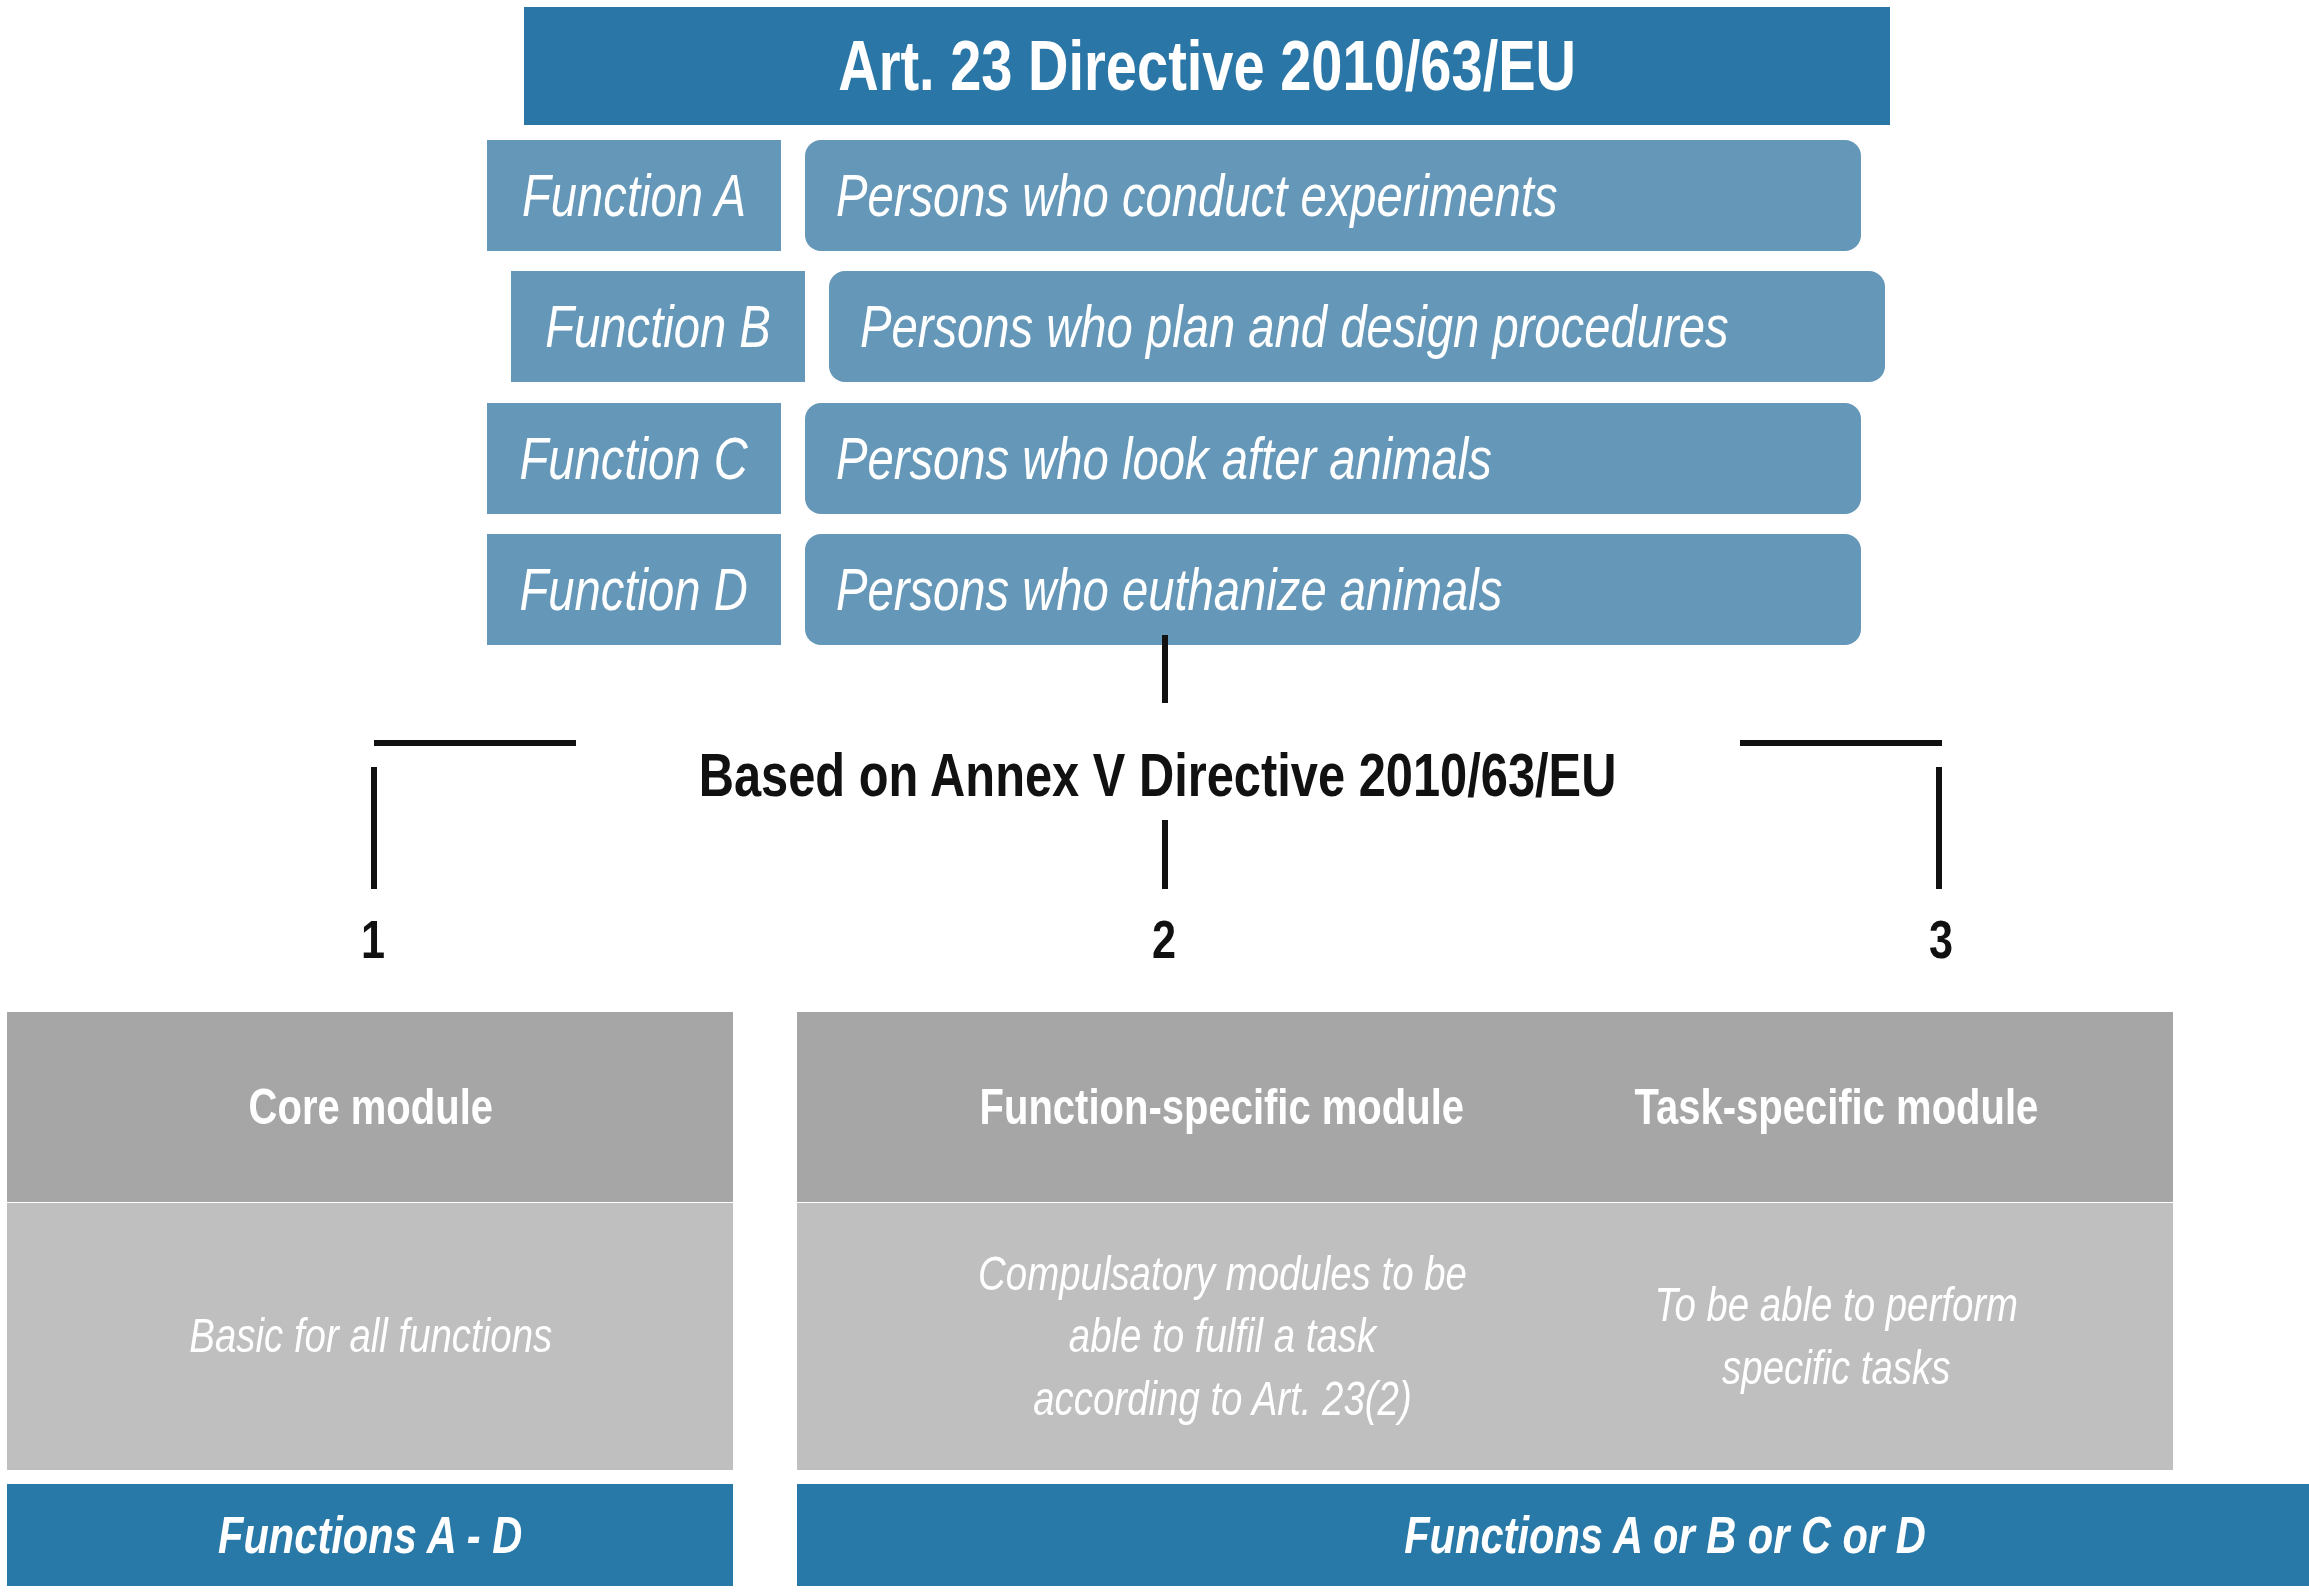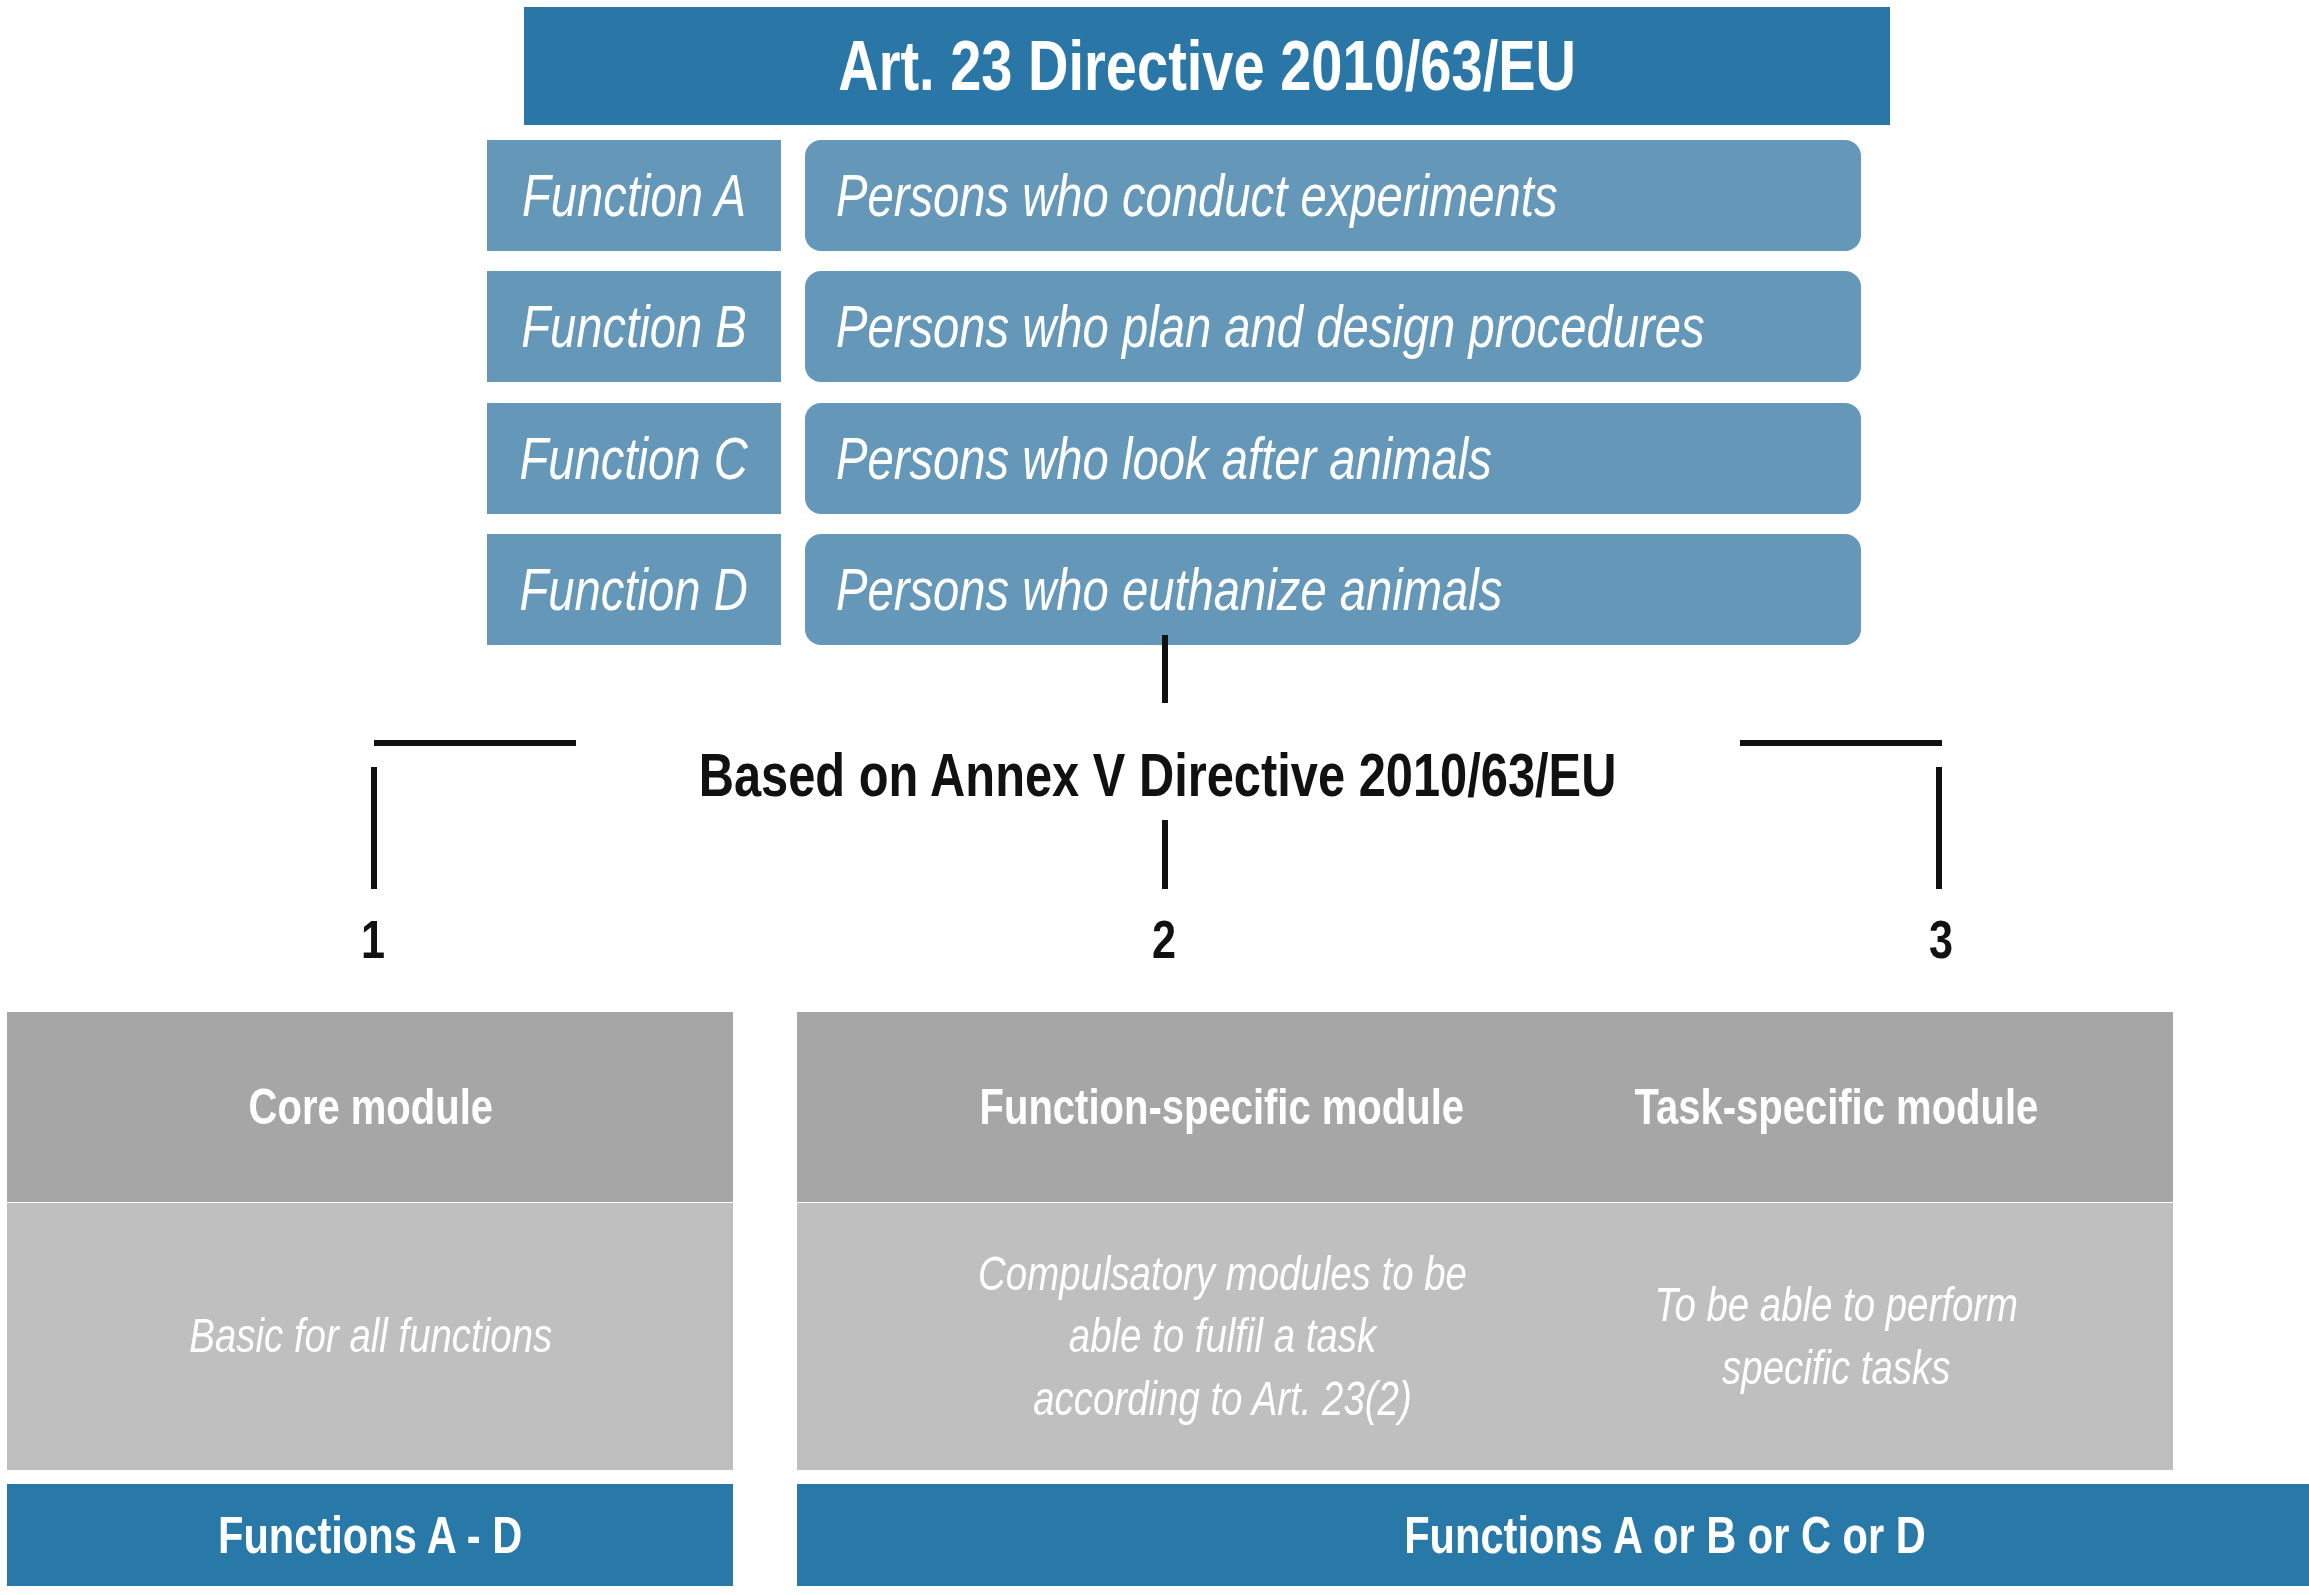--- a/index.html
+++ b/index.html
@@ -35,21 +35,21 @@
     background:var(--row-blue);
     color:#ffffff;font-style:italic;font-size:59px;
   }
   .desc-cell{
     left:805px;width:1056px;height:111px;
     background:var(--row-blue);
     color:#ffffff;font-style:italic;font-size:59px;
     justify-content:flex-start;
     padding-left:31px;box-sizing:border-box;border-radius:16px;
   }
-  .row-a{top:140px;} .row-b{top:271px;} .row-c{top:403px;} .row-d{top:534px;}
+  .row-a{top:140px;} .row-b{top:271px;margin-left:24px;} .row-c{top:403px;} .row-d{top:534px;}
 
   
   .vline{width:5.5px;background:var(--line-black);}
   .line-top{left:1162px;top:635px;height:68px;}
   .branch-bar{
     left:374px;top:740px;width:1568px;height:59px;
     display:flex;align-items:flex-start;gap:8px;
   }
   .branch-bar .stub{flex:1;height:5.5px;background:var(--line-black);}
   .branch-label{
@@ -77,21 +77,21 @@
     color:#ffffff;font-style:italic;font-size:48px;
     flex-direction:column;line-height:1.3;text-align:center;
   }
   .mod-left{left:7.4px;width:726px;}
   .mod-mid{left:797px;width:850px;}
   .mod-right{left:1500px;width:673px;}
 
   .footer-bar{
     top:1484px;height:102px;
     background:var(--footer-blue);
-    color:#ffffff;font-weight:bold;font-size:52px;
+    color:#ffffff;font-weight:bold;font-style:italic;font-size:52px;
   }
   .footer-left{left:7.4px;width:726px;}
   .footer-shared{left:797px;width:1736px;}
 </style>
 </head>
 <body>
 
 <div class="canvas">
 
   <div class="abs flexc tbl-header">

